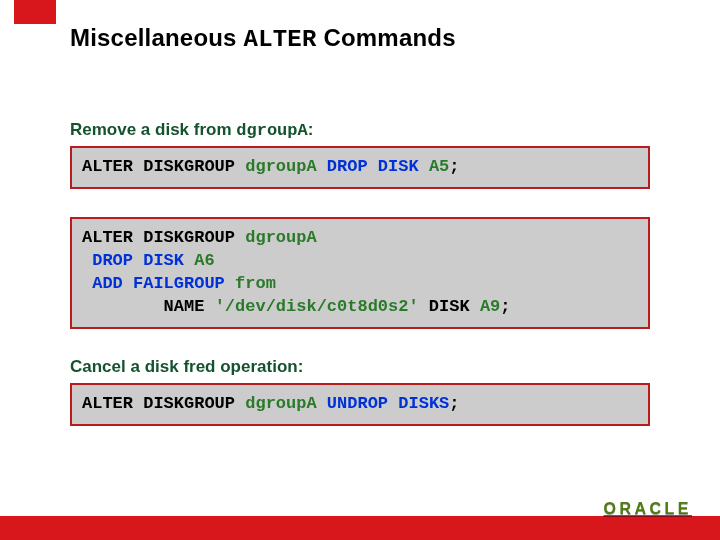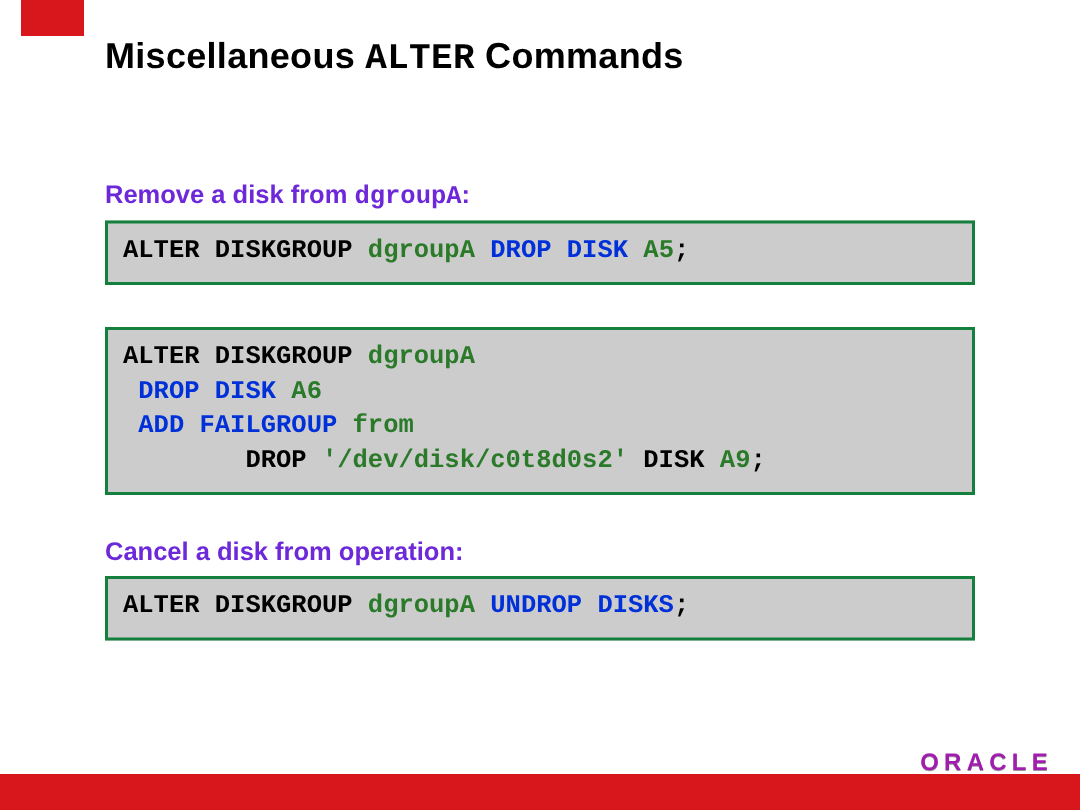--- a/index.html
+++ b/index.html
@@ -35,30 +35,30 @@
   }
   .content {
     position: absolute;
     top: 120px;
     left: 70px;
     right: 70px;
   }
   .caption {
     font-size: 17px;
     font-weight: bold;
-    color: #6d28d9;
+    color: #14532d;
     margin-bottom: 6px;
   }
   .caption .mono {
     font-family: "Courier New", Courier, monospace;
     font-weight: bold;
   }
   .codebox {
     background: #cccccc;
-    border: 2px solid #15803d;
+    border: 2px solid #b91c1c;
     padding: 8px 10px;
     font-family: "Courier New", Courier, monospace;
     font-size: 17px;
     font-weight: bold;
     color: #000;
     white-space: pre;
     line-height: 1.35;
     margin-bottom: 28px;
   }
   .codebox:last-child { margin-bottom: 0; }
@@ -69,45 +69,46 @@
   .footer {
     position: absolute;
     left: 0;
     right: 0;
     bottom: 0;
     height: 24px;
     background: #d8171d;
   }
   .oracle-logo {
     position: absolute;
-    right: 12px;
+    right: 22px;
     bottom: 20px;
-    color: #a21caf;
+    color: #4d7c0f;
     font-family: Arial, Helvetica, sans-serif;
     font-weight: bold;
     font-size: 16px;
     letter-spacing: 3.5px;
     padding: 2px 6px;
     text-shadow: 0 1px 0 rgba(0,0,0,.4);
+    text-decoration: underline;
   }
 </style>
 </head>
 <body>
 
 <div class="red-block"></div>
 
 <div class="title">
   <span>Miscellaneous </span><span class="mono">ALTER</span><span> Commands</span>
 </div>
 
 <div class="content" id="content">
     <div class="caption"><span>Remove a disk from </span><span class="mono">dgroupA</span><span>:</span></div>
     <div class="codebox"><span>ALTER DISKGROUP </span><span class="grn">dgroupA</span><span> </span><span class="kw">DROP DISK</span><span> </span><span class="grn">A5</span><span>;</span></div>
     <div class="codebox"><span>ALTER DISKGROUP </span><span class="grn">dgroupA</span>
 <span> </span><span class="kw">DROP DISK</span><span> </span><span class="grn">A6</span>
 <span> </span><span class="kw">ADD FAILGROUP</span><span> </span><span class="grn">from</span>
-<span>        DROP </span><span class="grn">'/dev/disk/c0t8d0s2'</span><span> DISK </span><span class="grn">A9</span><span>;</span></div>
-    <div class="caption"><span>Cancel a disk from operation:</span></div>
+<span>        NAME </span><span class="grn">'/dev/disk/c0t8d0s2'</span><span> DISK </span><span class="grn">A9</span><span>;</span></div>
+    <div class="caption"><span>Cancel a disk fred operation:</span></div>
     <div class="codebox"><span>ALTER DISKGROUP </span><span class="grn">dgroupA</span><span> </span><span class="kw">UNDROP DISKS</span><span>;</span></div>
   </div>
 
 <div class="footer"></div>
 <div class="oracle-logo">ORACLE</div>
 
 </body></html>

